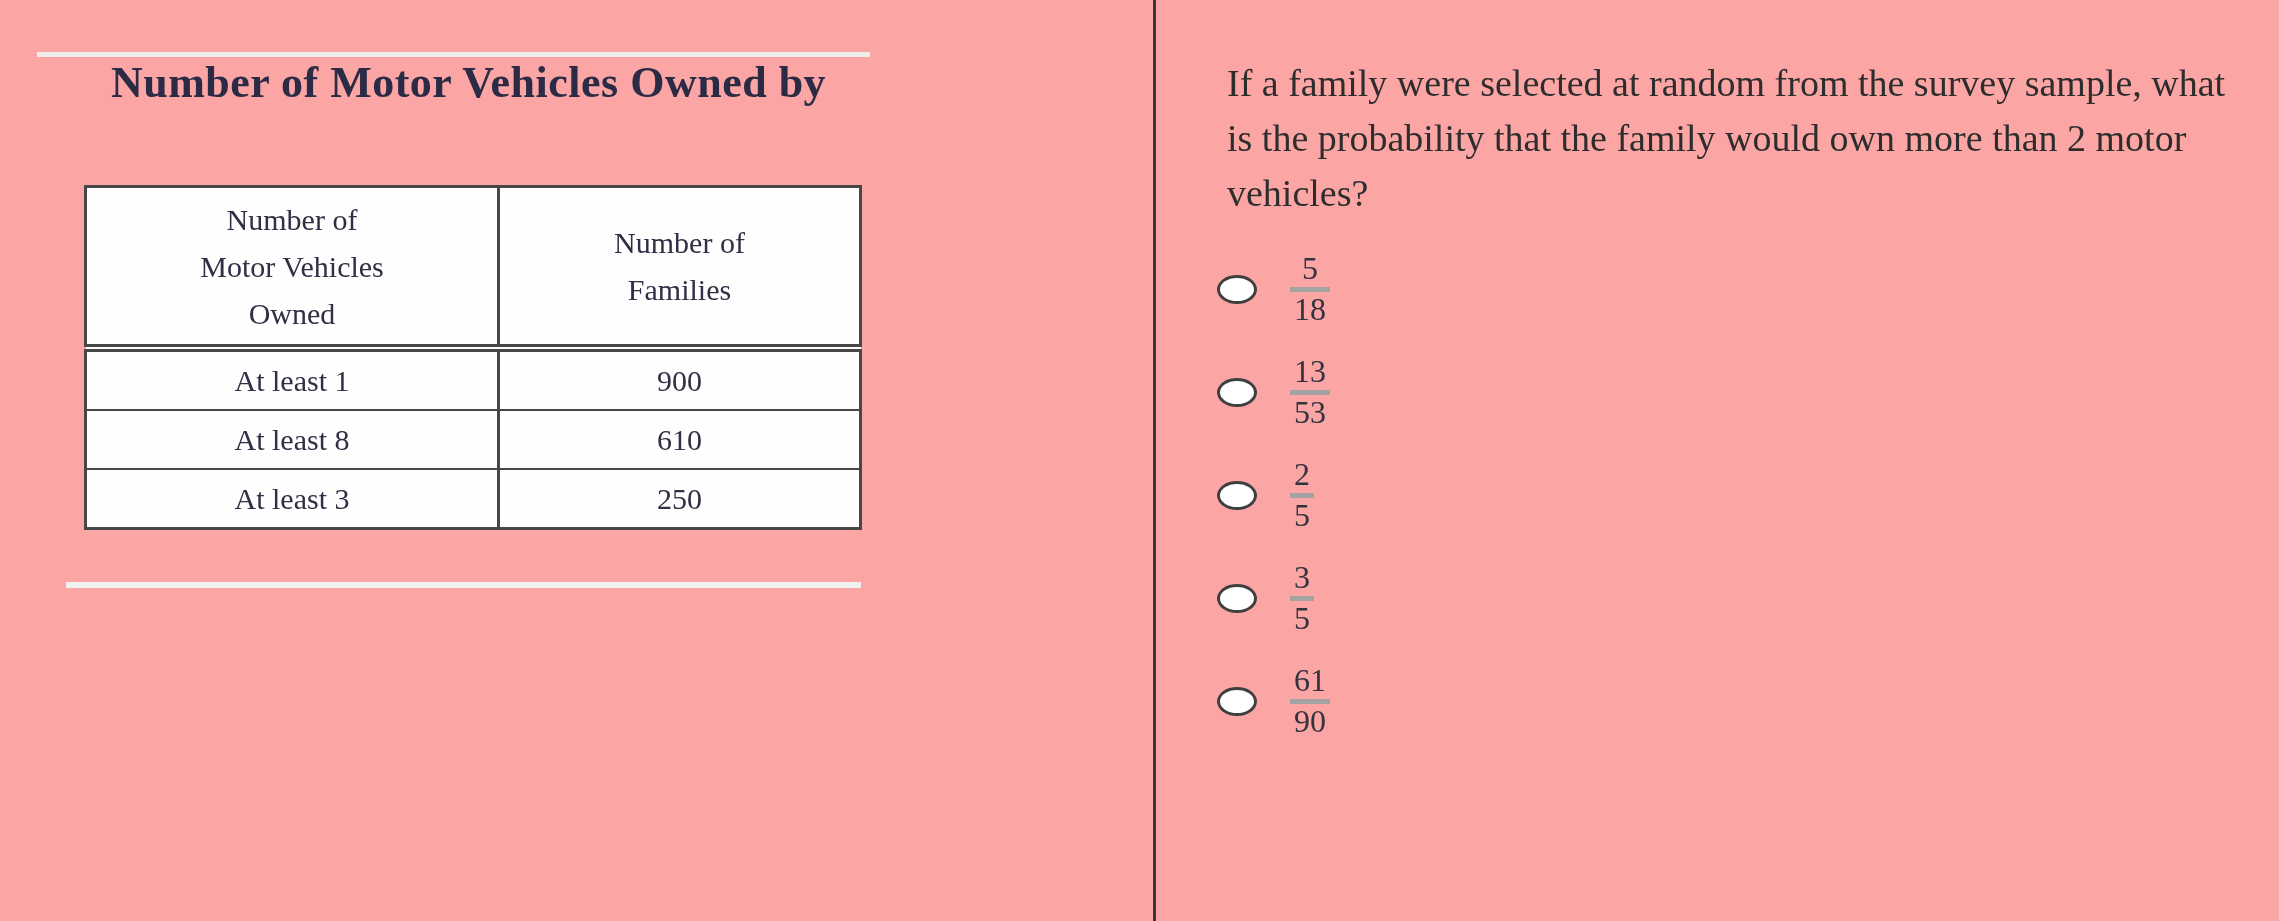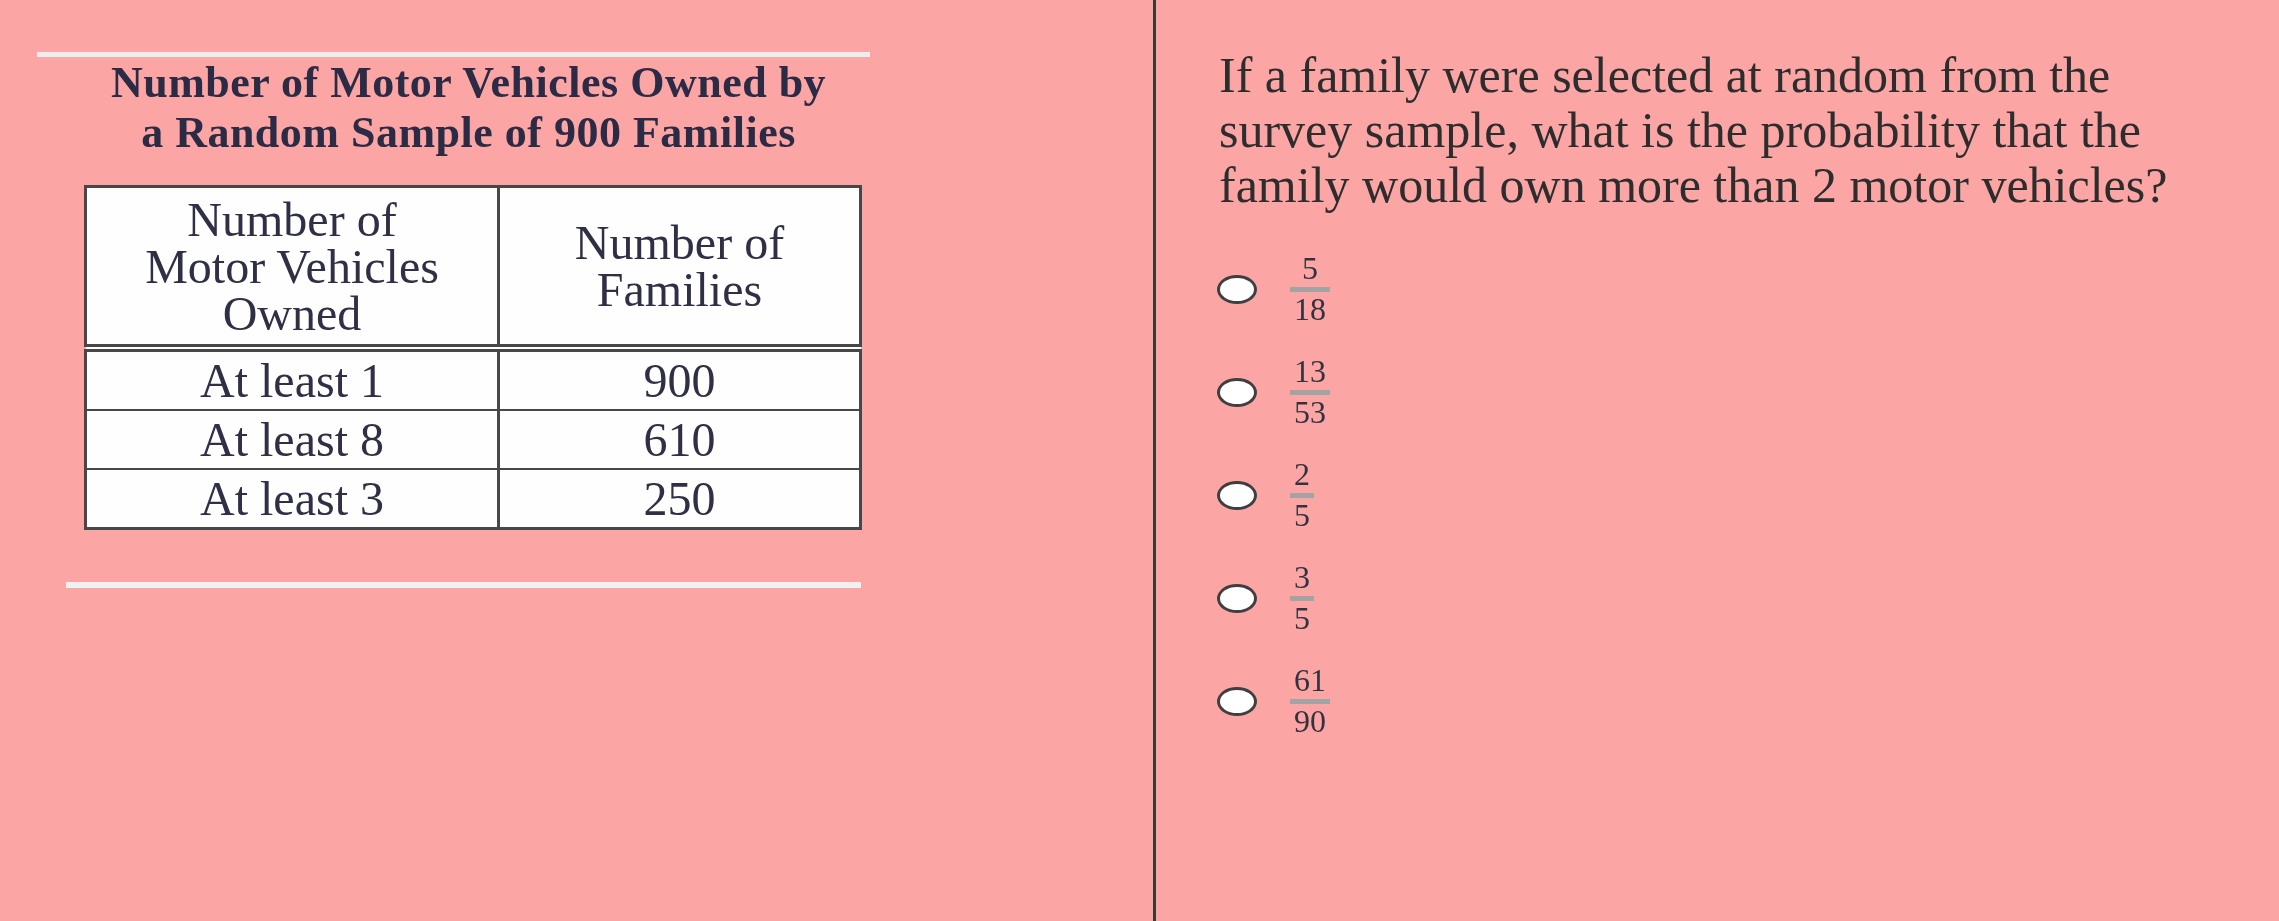--- a/index.html
+++ b/index.html
@@ -36,21 +36,21 @@
     color: #2b2b45;
     letter-spacing: 0.5px;
   }
 
   table.figure-table {
     position: absolute;
     left: 84px; top: 185px;
     width: 769px;
     border-collapse: collapse;
     table-layout: fixed;
-    font-size: 48px;
+    font-size: 30px;
     color: #2f2f45;
   }
   .figure-table th, .figure-table td {
     border: 2px solid #474747;
     text-align: center;
     font-weight: normal;
     padding: 0;
     background: #fefefe;
   }
   .figure-table { border: 3px solid #474747; }
@@ -67,22 +67,22 @@
   }
 
   
   .question-panel { position: absolute; left: 1156px; top: 0; width: 1123px; height: 921px; }
 
   .question-text {
     position: absolute;
     left: 59px;            
     top: 44px;
     width: 1015px;
-    margin: 4px;
-    font-size: 50px;
+    margin: 12px;
+    font-size: 38px;
     line-height: 55px;
     color: #2d2d2d;
   }
 
   .options {
     position: absolute;
     left: 61px;            
     top: 238px;
   }
   .option {
@@ -117,21 +117,20 @@
 <body>
 
 <div class="screen">
 
   <section class="figure-panel">
     <div class="img-edge top"></div>
     <div class="img-edge bottom"></div>
 
     <div class="figure-title">
       <div>Number of Motor Vehicles Owned by</div>
-      <div>a Random Sample of 900 Families</div>
     </div>
 
     <table class="figure-table">
       <thead>
         <tr>
           <th class="col-vehicles">
             <div>Number of</div>
             <div>Motor Vehicles</div>
             <div>Owned</div>
           </th>

